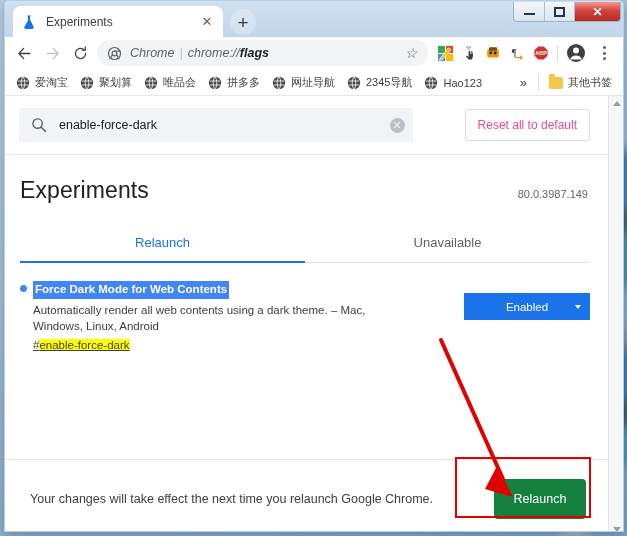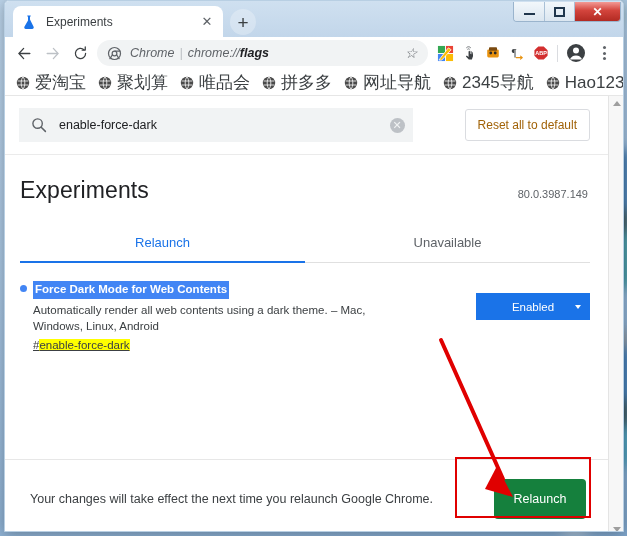--- a/index.html
+++ b/index.html
@@ -146,21 +146,21 @@
     border-bottom: 1px solid #e6e6e6;
     font-size: 11.5px; color: #3c4043;
     white-space: nowrap;
   }
   .bm {
     display: flex; align-items: center;
     padding: 2px 6px; border-radius: 4px;
     flex: 0 0 auto;
   }
   .bm-ico { width: 14px; height: 14px; flex: 0 0 14px; margin-right: 5px; }
-  .bm-label { font-size: 17px; }
+  .bm-label { font-size: 11px; }
   .bm-spacer { flex: 1 1 auto; }
   .bm-overflow { padding: 2px 7px; color: #3c4043; font-size: 13px; }
   .bm-sep { width:1px; height:16px; background:#dadce0; margin: 0 4px; }
   .folder-ico {
     width: 14px; height: 12px; flex: 0 0 14px; margin-right: 5px;
     background: #f2c94c; border-radius: 1px 2px 2px 2px;
     position: relative;
   }
   .folder-ico::before {
     content:''; position:absolute; left:0; top:-3px;
@@ -196,21 +196,21 @@
     width: 15px; height: 15px; flex: 0 0 15px; border-radius: 50%;
     background: #bdc1c6; color: #f1f3f4;
     font-size: 11px; line-height: 15px; text-align: center;
   }
   .reset-btn {
     flex: 0 0 auto;
     margin-left: 52px;
     border: 1px solid #dadce0;
     border-radius: 3px;
     padding: 8px 12px;
-    font-size: 12px; color: #a16207;
+    font-size: 12px; color: #ec4899;
     background: #fff;
     white-space: nowrap;
   }
 
   .title-row {
     display: flex; align-items: baseline;
     padding: 22px 20px 0 15px;
   }
   .page-title { font-size: 23px; color: #202124; font-weight: normal; letter-spacing: .1px; }
   .version { margin-left: auto; font-size: 11px; color: #5f6368; }
@@ -251,21 +251,21 @@
     max-width: 405px;
   }
   .flag-id {
     font-size: 11.5px; color: #3c4043;
     margin: 4px 0 0 13px;
     text-decoration: underline;
   }
   .flag-id .hl { background: #ffff00; }
   .flag-ctrl { flex: 0 0 auto; padding-top: 12px; }
   .flag-select {
-    width: 114px; height: 27px;
+    width: 126px; height: 27px;
     background: #1a73e8;
     color: #fff;
     font-size: 11.5px;
     border: none;
     display: flex; align-items: center; justify-content: center;
     position: relative;
   }
   .flag-select .caret {
     position: absolute; right: 9px; top: 50%;
     transform: translateY(-50%);

